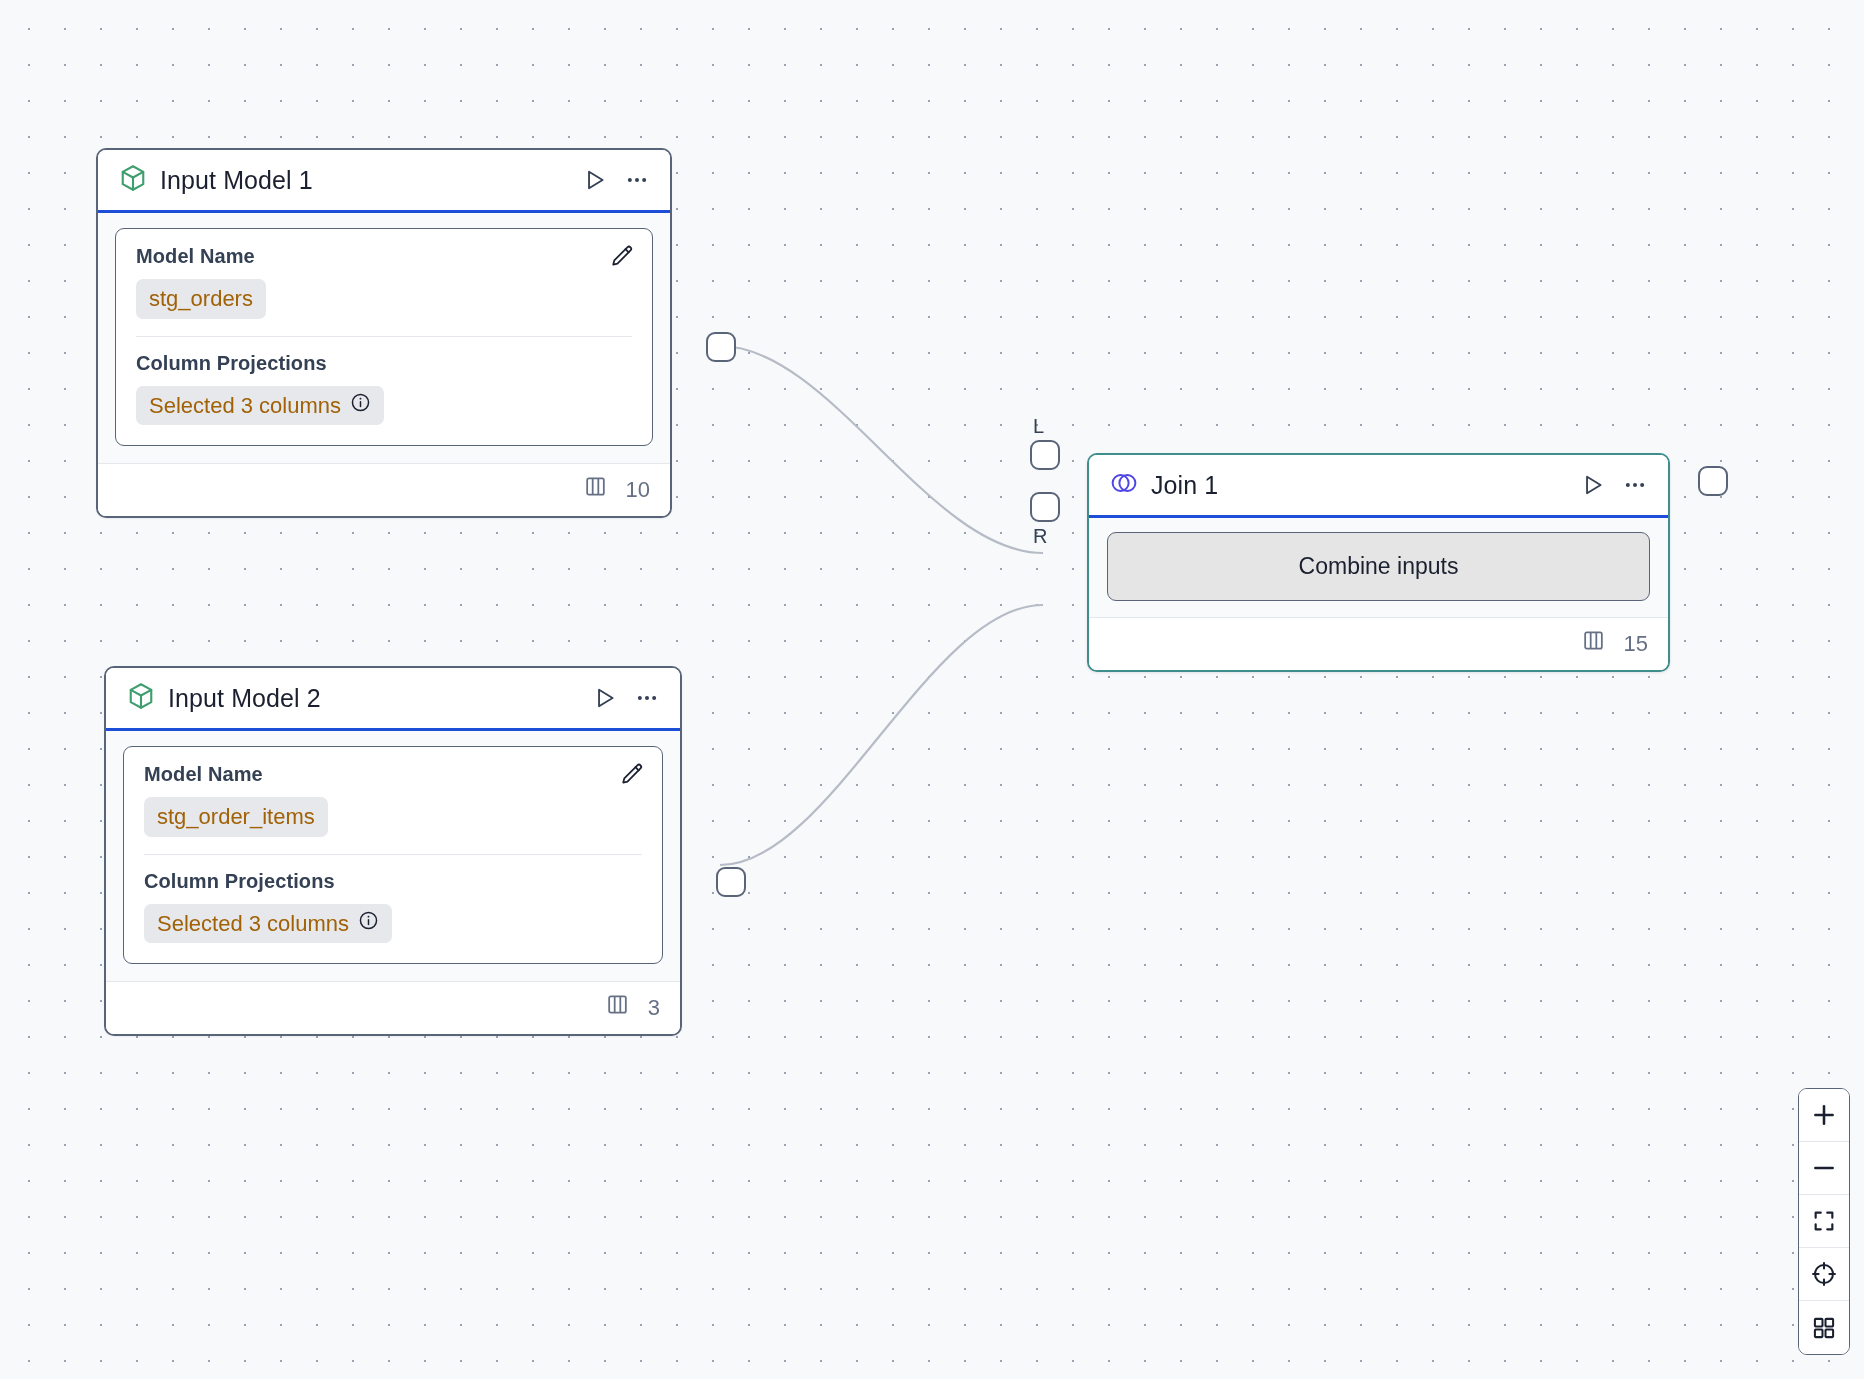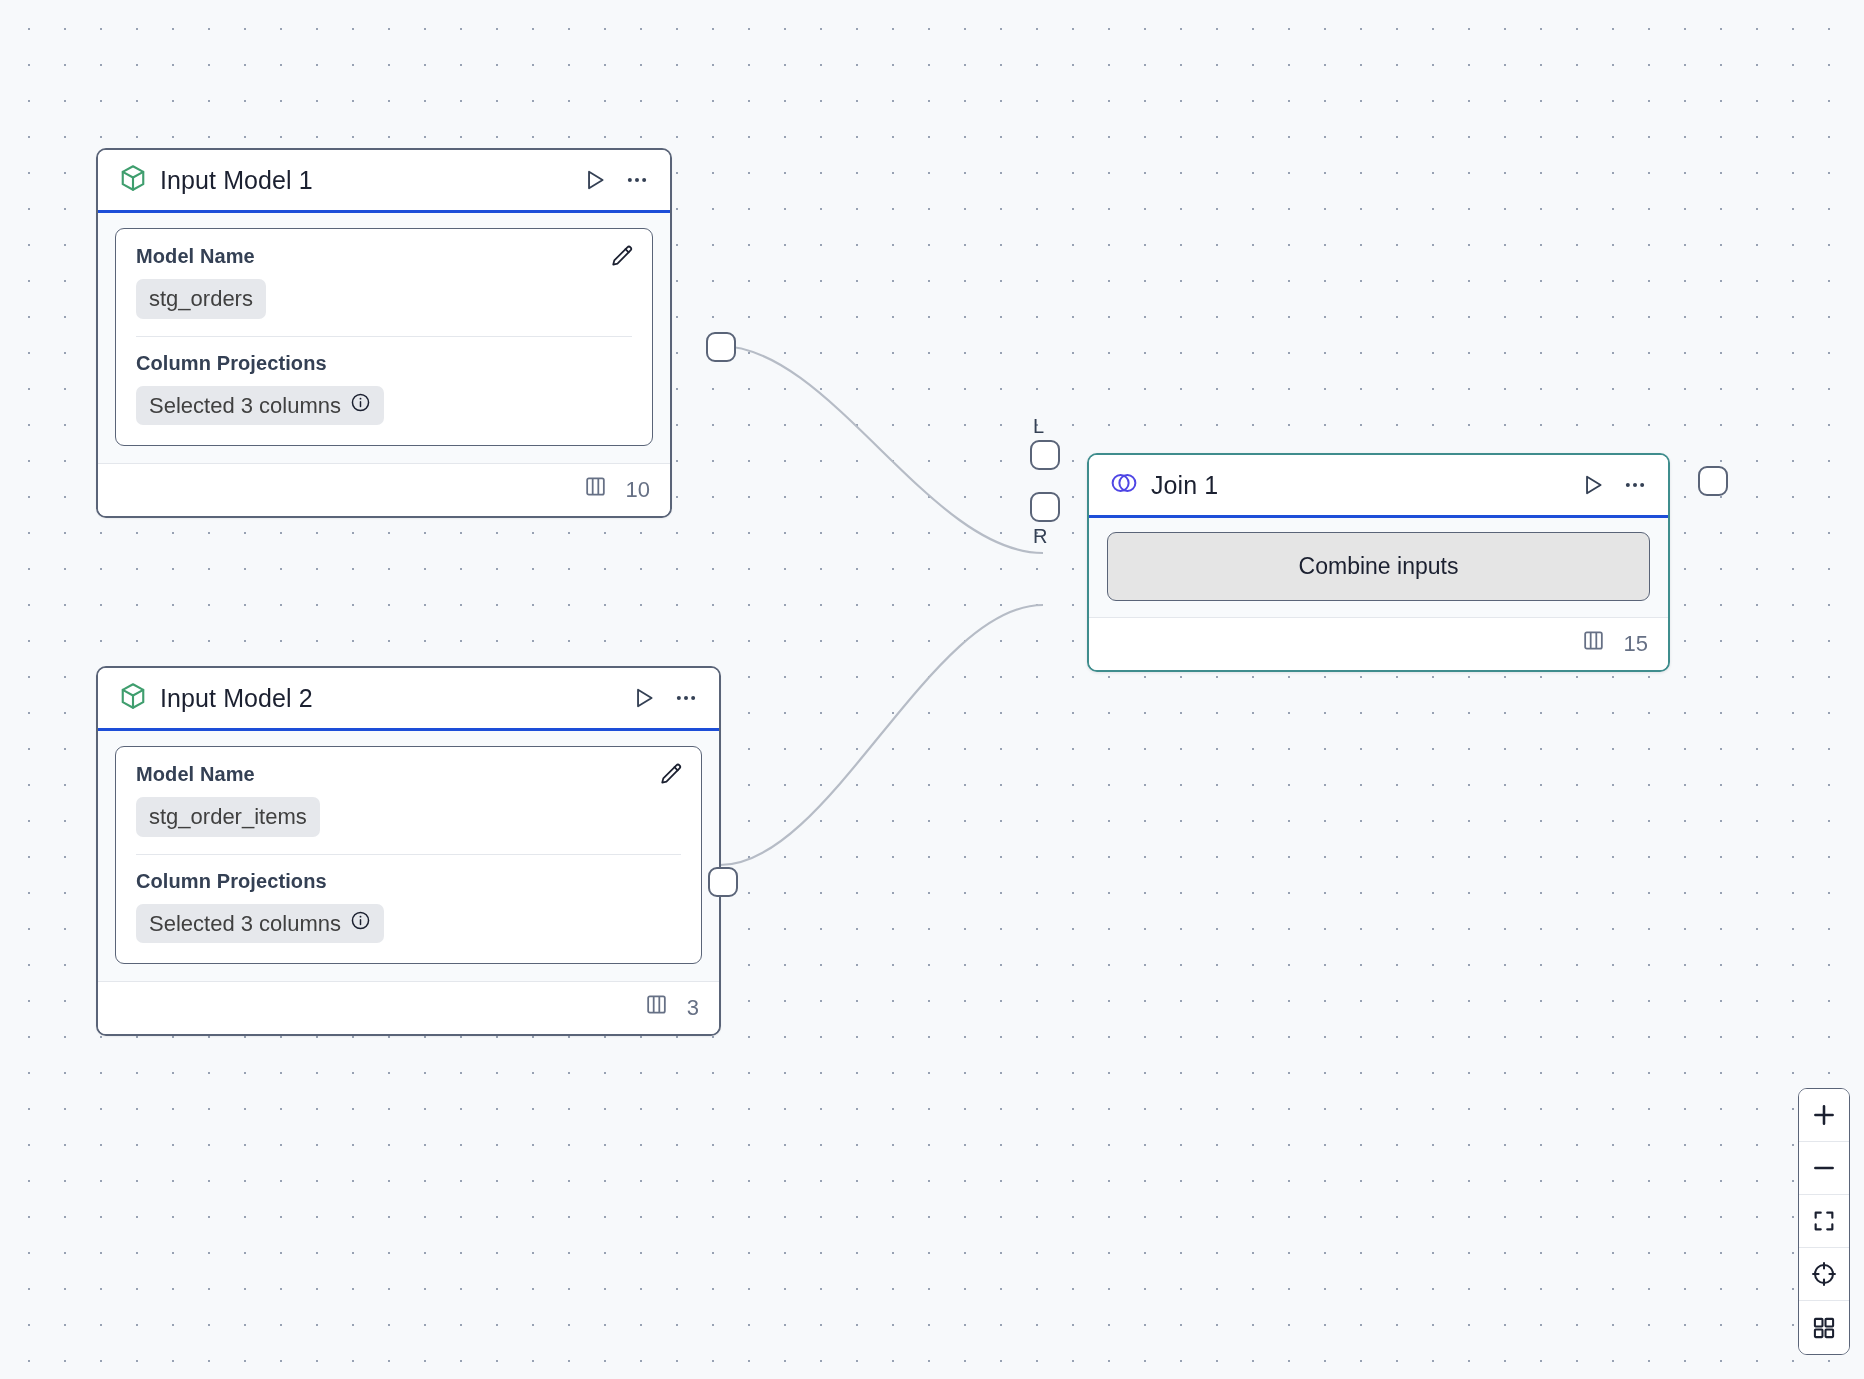--- a/index.html
+++ b/index.html
@@ -99,21 +99,21 @@
     letter-spacing: .1px;
   }
   .chip {
     display: inline-flex;
     align-items: center;
     gap: 9px;
     background: #e6e8ec;
     border-radius: 7px;
     padding: 6px 13px;
     font-size: 22px;
-    color: #404040;
+    color: #a16207;
     line-height: 1.25;
     cursor: pointer;
   }
   .panel-divider {
     height: 1px;
     background: #e4e7ec;
     margin: 17px 0 15px 0;
   }
   .edit-pencil {
     position: absolute;
@@ -264,21 +264,21 @@
           <rect x="4" y="4.2" width="16" height="15.6" rx="1.6"></rect>
           <path d="M9.3 4.2v15.6M14.7 4.2v15.6"></path>
         </svg>
       </span>
       <span>10</span>
     </div>
 
     <div class="port" style="left:608px; top:182px;"></div>
   </div>
 
-  <div class="node" style="left:96px; top:666px; width:625px;">
+  <div class="node" style="left:104px; top:666px; width:578px;">
     <div class="node-header">
       <span class="icon">
         <svg width="30" height="30" viewBox="0 0 24 24" fill="none" stroke="#3f9e6e" stroke-width="1.7" stroke-linejoin="round" stroke-linecap="round">
           <path d="M12 2.6 20.2 7.1v9.8L12 21.4 3.8 16.9V7.1z"></path>
           <path d="M3.8 7.1 12 11.6l8.2-4.5"></path>
           <path d="M12 11.6v9.8"></path>
         </svg>
       </span>
       <span class="node-title">Input Model 2</span>
       <span class="hdr-actions">

